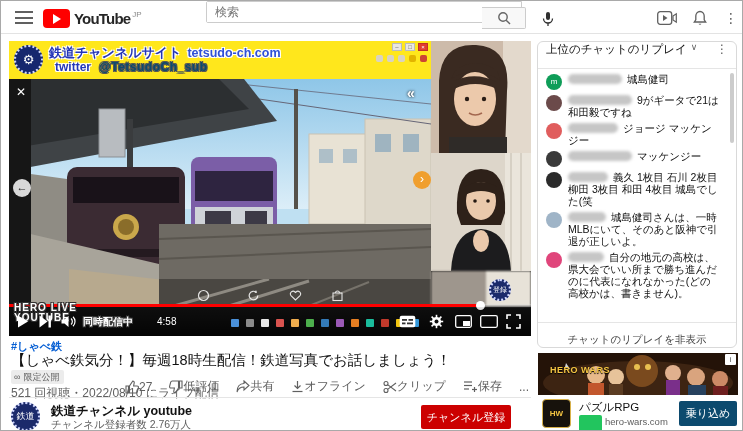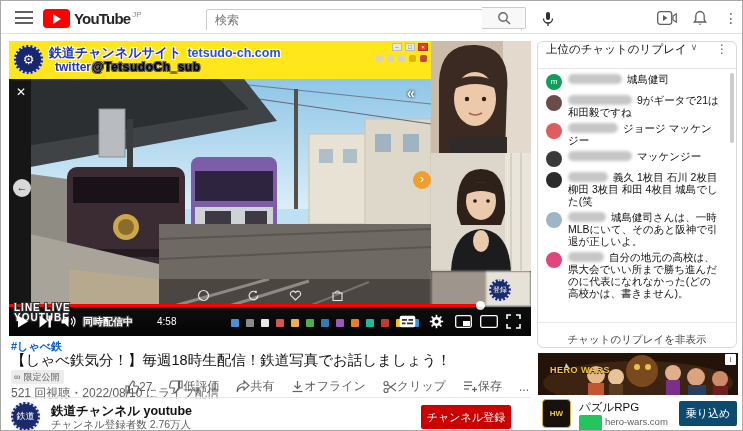--- a/index.html
+++ b/index.html
@@ -10,38 +10,38 @@
 
   
   #topbar { left:0; top:0; width:741px; height:33px; background:#fff; border-bottom:1px solid #e3e3e3; }
   #hamburger { left:14px; top:10px; width:18px; height:13px; cursor:pointer; }
   #hamburger span { display:block; height:2px; background:#606060; margin-bottom:3.5px; }
   #logo { left:42px; top:7px; height:20px; display:flex; align-items:center; cursor:pointer; }
   #logo-mark { width:27px; height:19px; background:#ff0000; border-radius:4px; position:relative; }
   #logo-mark::after { content:""; position:absolute; left:10px; top:5px; border-left:8px solid #fff; border-top:5px solid transparent; border-bottom:5px solid transparent; }
   #logo-text { font-size:15px; font-weight:bold; letter-spacing:-0.8px; color:#262626; margin-left:4px; }
   #logo-sup { font-size:8px; color:#8a8a8a; margin:-8px 0 0 2px; }
-  #searchbox { left:205px; top:8px; width:316px; height:22px; border:1px solid #ccc; border-radius:2px 0 0 2px;font-family:Liberation Serif, serif; }
+  #searchbox { left:205px; top:0; width:316px; height:22px; border:1px solid #ccc; border-radius:2px 0 0 2px; }
   #searchbox input { width:100%; height:100%; border:0; outline:none; padding:0 8px; font-size:12px; color:#111; font-family:inherit; }
   #search-btn { left:481px; top:6px; width:44px; height:22px; background:#f8f8f8; border:1px solid #ccc; border-left:0; border-radius:0 2px 2px 0; display:flex; align-items:center; justify-content:center; cursor:pointer; }
   #mic-btn { left:536px; top:7px; width:22px; height:22px; display:flex; align-items:center; justify-content:center; cursor:pointer; }
   .top-ico { width:22px; height:22px; display:flex; align-items:center; justify-content:center; cursor:pointer; }
   #create-btn { left:655px; top:6px; }
   #bell-btn  { left:688px; top:6px; }
   #kebab-btn { left:719px; top:6px; color:#606060; font-size:14px; letter-spacing:0; }
 
   
   #player { left:8px; top:40px; width:522px; height:295px; background:#101010; overflow:hidden; }
   #photo-area { left:0; top:0; width:422px; height:265px; overflow:hidden; background:#202020; }
   #banner { left:0; top:0; width:422px; height:38px; background:#ffe71c; overflow:hidden; z-index:3; }
   #banner-logo { left:5px; top:4px; width:29px; height:29px; background:#16276e; border-radius:50%; color:#fff; display:flex; align-items:center; justify-content:center; font-size:13px; border:2px dotted #cfd6ff; }
   #banner-line1 { left:40px; top:3px; font-size:13px; font-weight:bold; color:#2436b8; text-shadow:1px 1px 0 #fff,-1px -1px 0 #fff,1px -1px 0 #fff,-1px 1px 0 #fff; white-space:nowrap; }
   #banner-url { color:#2f50d6; margin-left:6px; font-size:12.5px; }
   #banner-line2 { left:46px; top:19px; font-size:12px; font-weight:bold; color:#2436b8; text-shadow:1px 1px 0 #fff,-1px -1px 0 #fff,1px -1px 0 #fff,-1px 1px 0 #fff; white-space:nowrap; }
-  #banner-handle { color:#000000; text-shadow:1px 1px 0 #555,-1px -1px 0 #555,1px -1px 0 #555,-1px 1px 0 #555; margin-left:1px; letter-spacing:0.5px; }
+  #banner-handle { color:#0c4a6e; text-shadow:1px 1px 0 #555,-1px -1px 0 #555,1px -1px 0 #555,-1px 1px 0 #555; margin-left:8px; letter-spacing:0.5px; }
   #win-controls { right:3px; top:2px; display:flex; gap:3px; }
   #win-controls .wbtn { width:10px; height:8px; background:#e9e7e2; border:1px solid #bbb; font-size:6px; line-height:6px; text-align:center; color:#555; }
   #win-controls .close { background:#e23c30; color:#fff; border-color:#c03027; }
   #mini-toolbar { right:4px; top:14px; display:flex; gap:4px; }
   #mini-toolbar i { width:7px; height:7px; border-radius:2px; background:#d8d2c2; display:block; }
   #mini-toolbar i:nth-child(4){ background:#e2b400; } #mini-toolbar i:nth-child(5){ background:#cc4433; }
 
   #photo { left:0; top:38px; width:422px; height:227px; }
   #strip-left { left:0; top:38px; width:22px; height:227px; background:#161616; z-index:4; }
   #slide-close { left:7px; top:44px; color:#fff; font-size:12px; z-index:5; cursor:pointer; }
@@ -291,21 +291,21 @@
         <rect x="2" y="4" width="9" height="7.5" fill="none" stroke="#fff" stroke-width="1.1"></rect>
         <path d="M4.5 4a2 2 0 1 1 4 0" fill="none" stroke="#fff" stroke-width="1.1"></path>
       </svg>
 
     <div id="progress" class="abs">
       <div id="progress-fill" class="abs"></div>
       <div id="progress-dot" class="abs"></div>
     </div>
 
     <div id="controlbar" class="abs">
-      <div id="ll-text" class="abs"><span>LINE LIVE</span><br><span>YOUTUBE</span></div>
+      <div id="ll-text" class="abs"><span>HERO LIVE</span><br><span>YOUTUBE</span></div>
       <svg class="pc" style="left:8px;top:8px" width="12" height="13" viewBox="0 0 12 13">
           <path d="M1 0.5 L11 6.5 L1 12.5z" fill="#fff"></path>
         </svg>
       <svg class="pc" style="left:30px;top:8px" width="13" height="13" viewBox="0 0 13 13">
           <path d="M0.5 0.5 L8.5 6.5 L0.5 12.5z" fill="#fff"></path>
           <rect x="9.5" y="0.5" width="2.4" height="12" fill="#fff"></rect>
         </svg>
       <svg class="pc" style="left:52px;top:8px" width="16" height="13" viewBox="0 0 16 13">
           <path d="M0.5 4.5h3l4-3.5v11l-4-3.5h-3z" fill="#fff"></path>
           <path d="M10 3.5a4 4 0 0 1 0 6" fill="none" stroke="#fff" stroke-width="1.2"></path>

